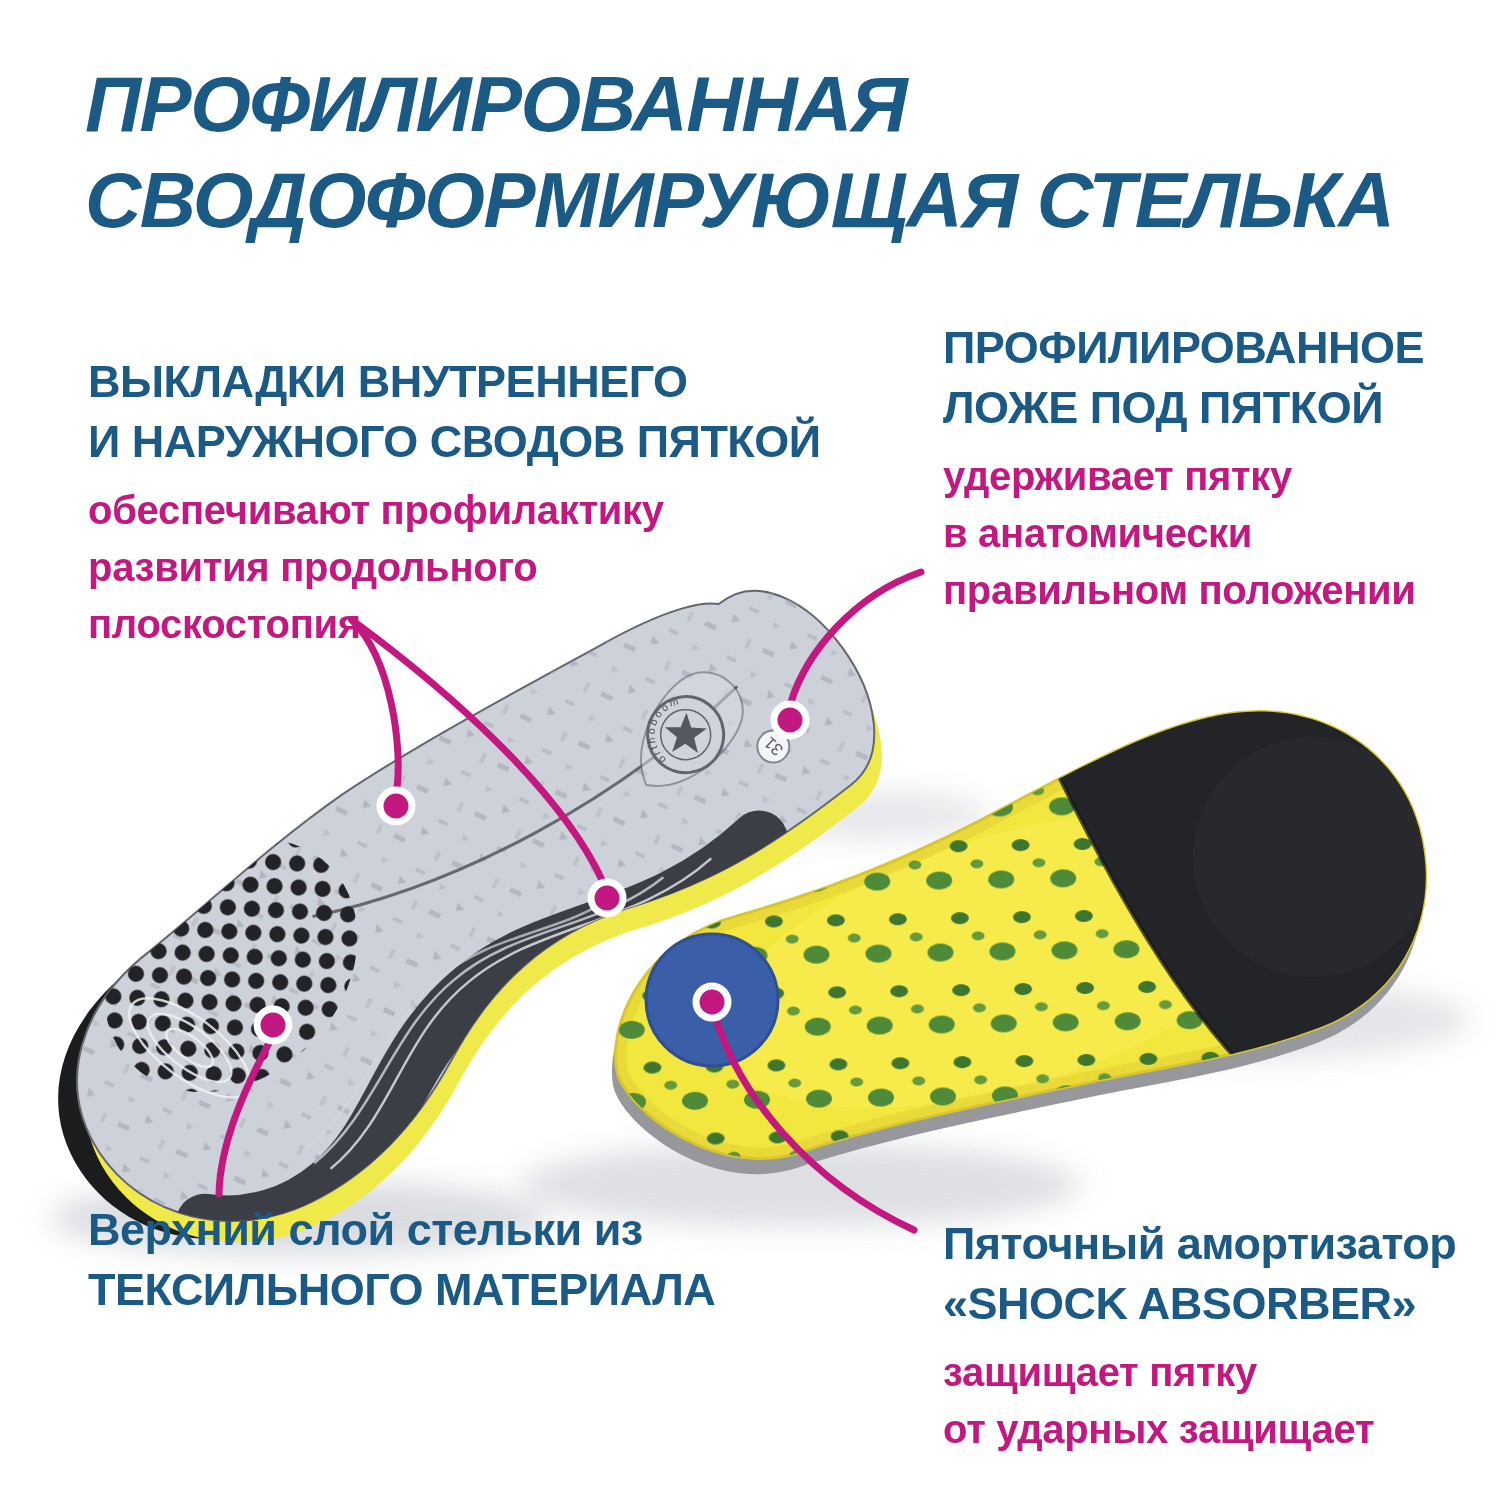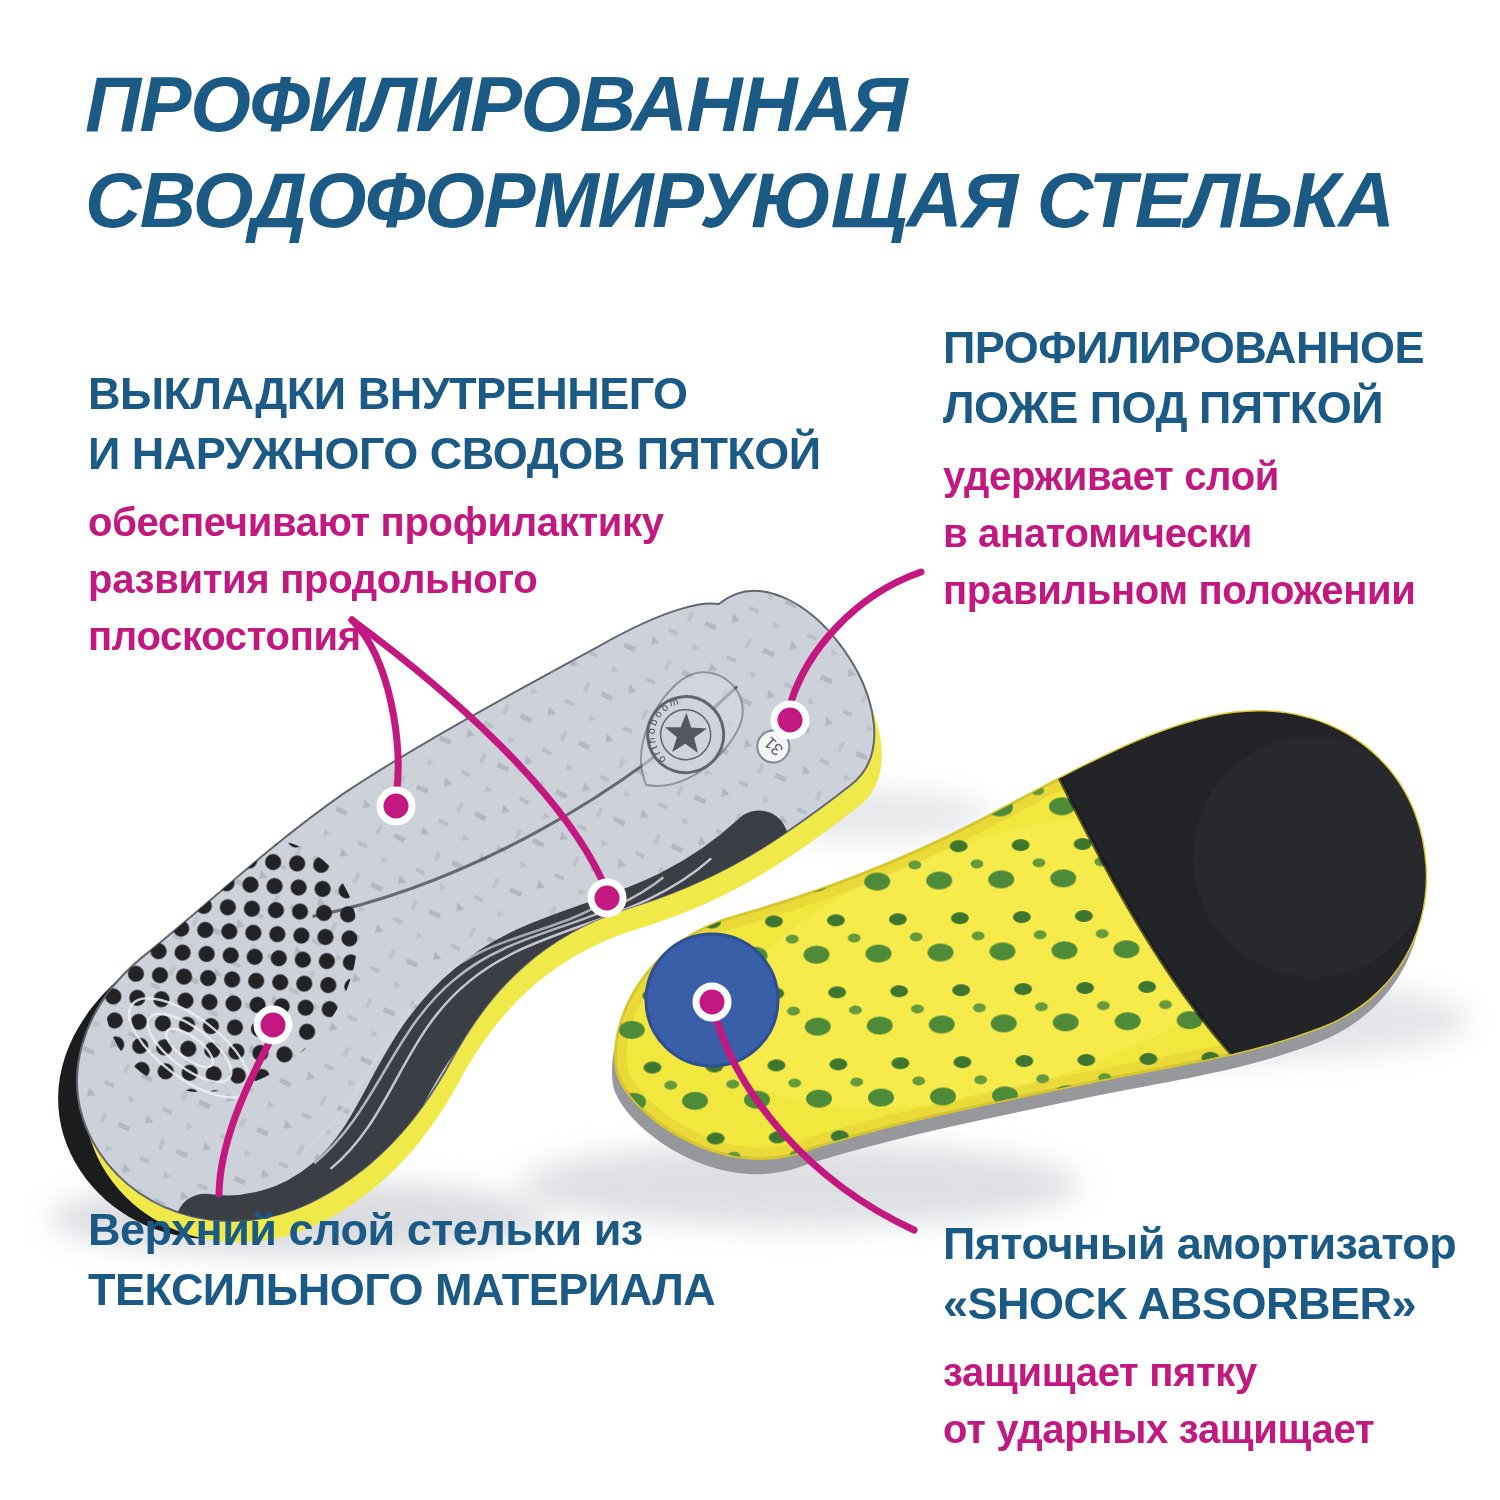--- a/index.html
+++ b/index.html
@@ -194,39 +194,39 @@
       <circle cx="712" cy="1002" r="16"></circle>
       <circle cx="273" cy="1025" r="16"></circle>
     </g>
   </svg>
 
   <header class="abs title">
     <div>ПРОФИЛИРОВАННАЯ</div>
     <div>СВОДОФОРМИРУЮЩАЯ СТЕЛЬКА</div>
   </header>
 
-  <section class="co" style="left:88px;top:352px;margin-top:12px;">
+  <section class="co" style="left:88px;top:352px;">
     <div class="co-h">
       <div>ВЫКЛАДКИ ВНУТРЕННЕГО</div>
       <div>И НАРУЖНОГО СВОДОВ ПЯТКОЙ</div>
     </div>
     <div class="co-d">
       <div>обеспечивают профилактику</div>
       <div>развития продольного</div>
       <div>плоскостопия</div>
     </div>
   </section>
 
   <section class="co" style="left:943px;top:318px;">
     <div class="co-h">
       <div>ПРОФИЛИРОВАННОЕ</div>
       <div>ЛОЖЕ ПОД ПЯТКОЙ</div>
     </div>
     <div class="co-d">
-      <div>удерживает слой</div>
+      <div>удерживает пятку</div>
       <div>в анатомически</div>
       <div>правильном положении</div>
     </div>
   </section>
 
   <section class="co" style="left:88px;top:1200px;">
     <div class="co-h">
       <div>Верхний слой стельки из</div>
       <div>ТЕКСИЛЬНОГО МАТЕРИАЛА</div>
     </div>

